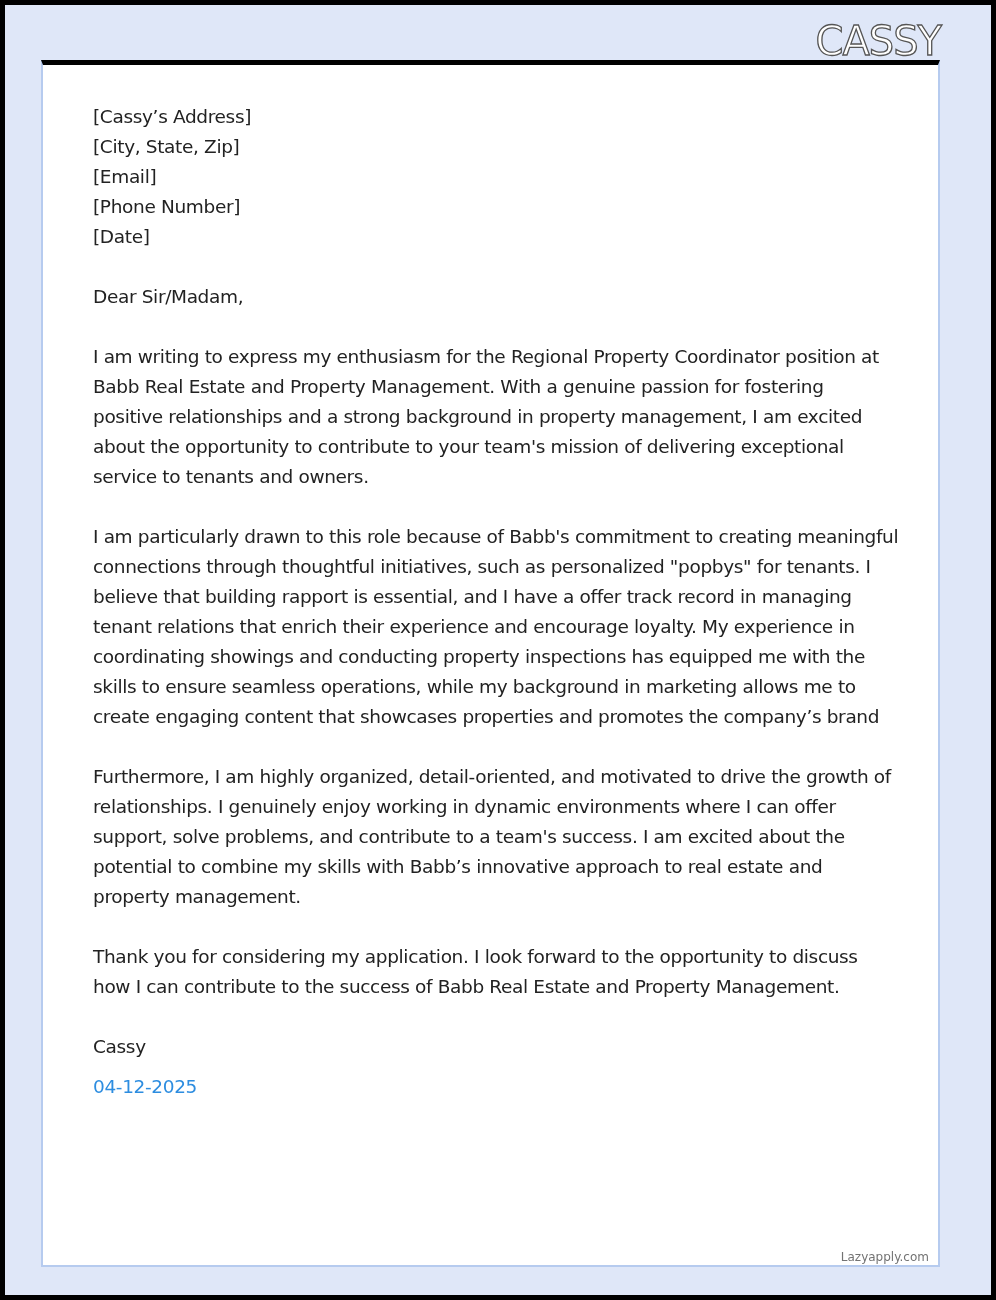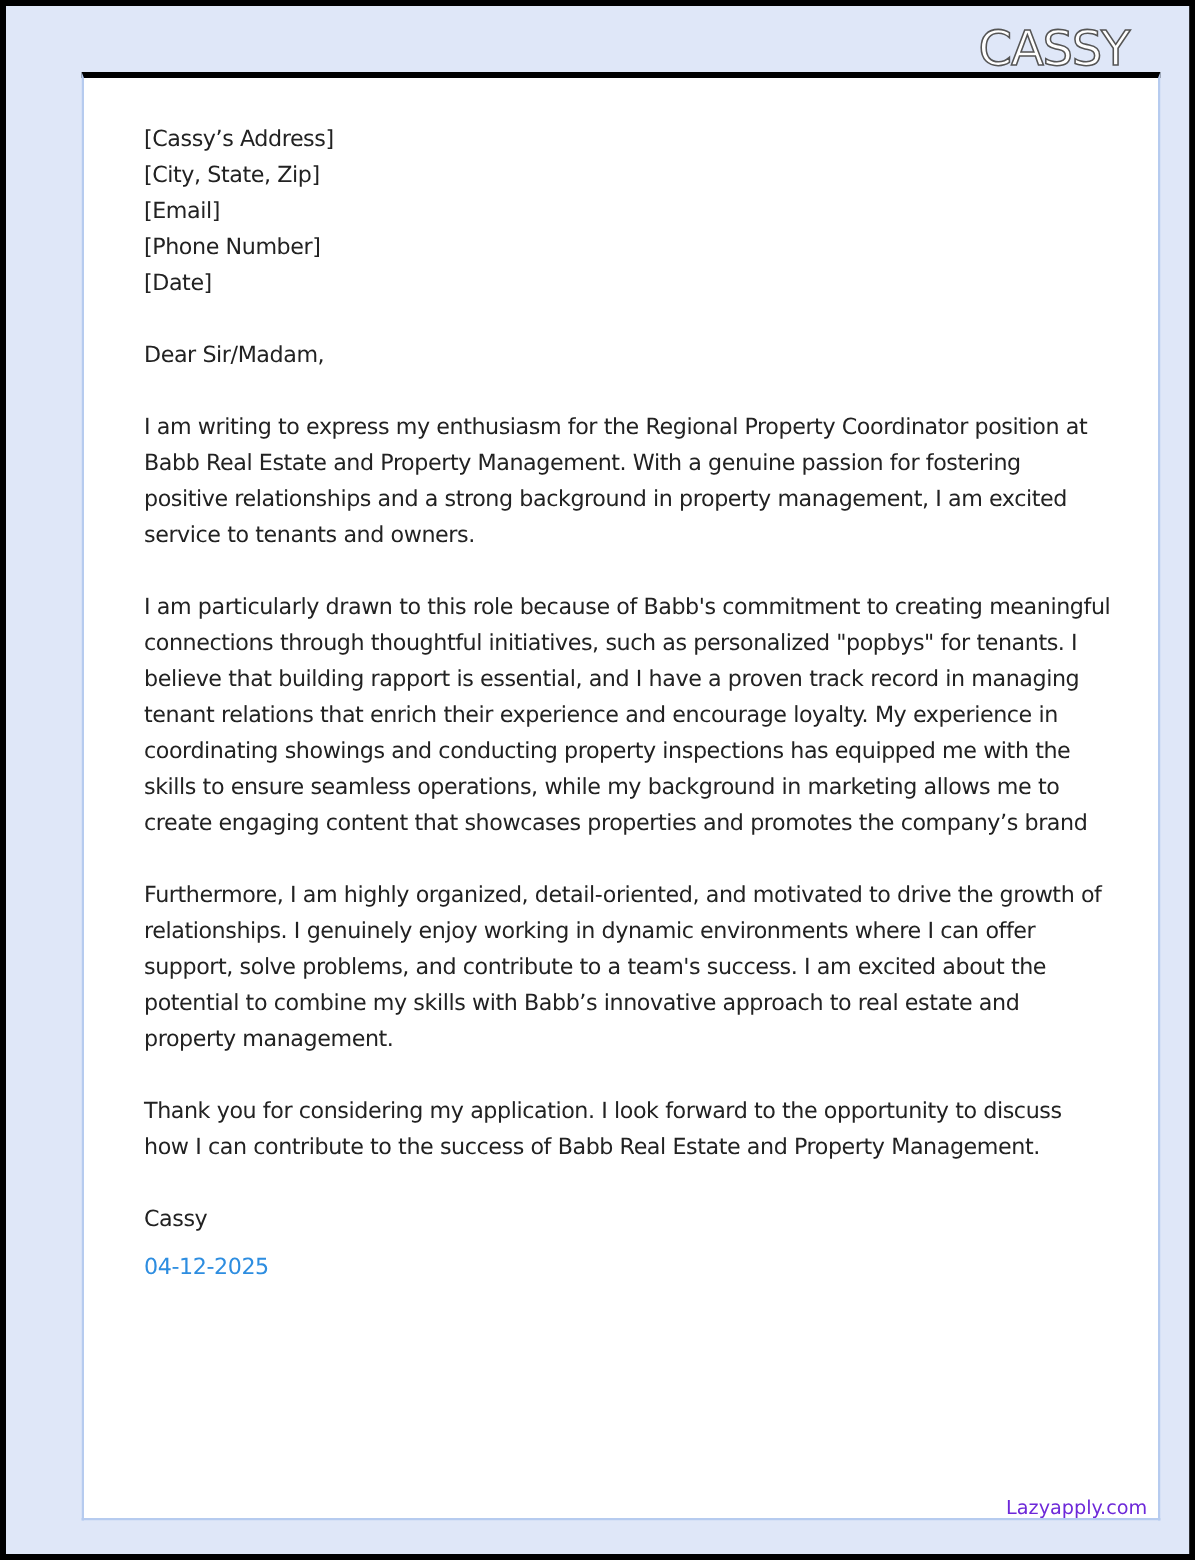--- a/index.html
+++ b/index.html
@@ -13,39 +13,39 @@
     background:#dfe7f8;
   }
   .brand {
     position:absolute; right:50px; top:14px;
     font-family:"DejaVu Sans", sans-serif;
     font-size:40px; line-height:44px; letter-spacing:-1px;
     color:#fff;
     -webkit-text-stroke:1.3px #555;
   }
   .paper {
-    position:absolute; left:63px; top:55px; width:899px; height:1207px;
+    position:absolute; left:36px; top:55px; width:899px; height:1207px;
     box-sizing:border-box;
     background:#fff;
     border-top:5px solid #000;
     border-left:2px solid #b6cbef;
     border-right:2px solid #b6cbef;
     border-bottom:2px solid #b6cbef;
   }
   .content {
     position:absolute; left:50px; top:37px; width:800px;
     font-size:18.5px; line-height:30px; color:#222;
     letter-spacing:-0.35px;
   }
   .line { display:block; white-space:nowrap; }
   .gap { height:30px; }
   .date-link { color:#2d8de0; }
   .footer {
     position:absolute; right:9px; bottom:0px;
-    font-size:16px; line-height:16px; color:#6d28d9;
+    font-size:12px; line-height:16px; color:#737373;
   }
 </style>
 </head>
 <body>
 
 <div class="frame">
   <div class="brand">CASSY</div>
 
   <div class="paper">
     <div class="content">
@@ -59,28 +59,29 @@
       </div>
       <div class="gap"></div>
 
       <span class="line">Dear Sir/Madam,</span>
       <div class="gap"></div>
 
       <div>
         <span class="line">I am writing to express my enthusiasm for the Regional Property Coordinator position at</span>
         <span class="line">Babb Real Estate and Property Management. With a genuine passion for fostering</span>
         <span class="line">positive relationships and a strong background in property management, I am excited</span>
+        <span class="line">about the opportunity to contribute to your team's mission of delivering exceptional</span>
         <span class="line">service to tenants and owners.</span>
       </div>
       <div class="gap"></div>
 
       <div>
         <span class="line">I am particularly drawn to this role because of Babb's commitment to creating meaningful</span>
         <span class="line">connections through thoughtful initiatives, such as personalized "popbys" for tenants. I</span>
-        <span class="line">believe that building rapport is essential, and I have a proven track record in managing</span>
+        <span class="line">believe that building rapport is essential, and I have a offer track record in managing</span>
         <span class="line">tenant relations that enrich their experience and encourage loyalty. My experience in</span>
         <span class="line">coordinating showings and conducting property inspections has equipped me with the</span>
         <span class="line">skills to ensure seamless operations, while my background in marketing allows me to</span>
         <span class="line">create engaging content that showcases properties and promotes the company’s brand</span>
       </div>
       <div class="gap"></div>
 
       <div>
         <span class="line">Furthermore, I am highly organized, detail-oriented, and motivated to drive the growth of</span>
         <span class="line">relationships. I genuinely enjoy working in dynamic environments where I can offer</span>

